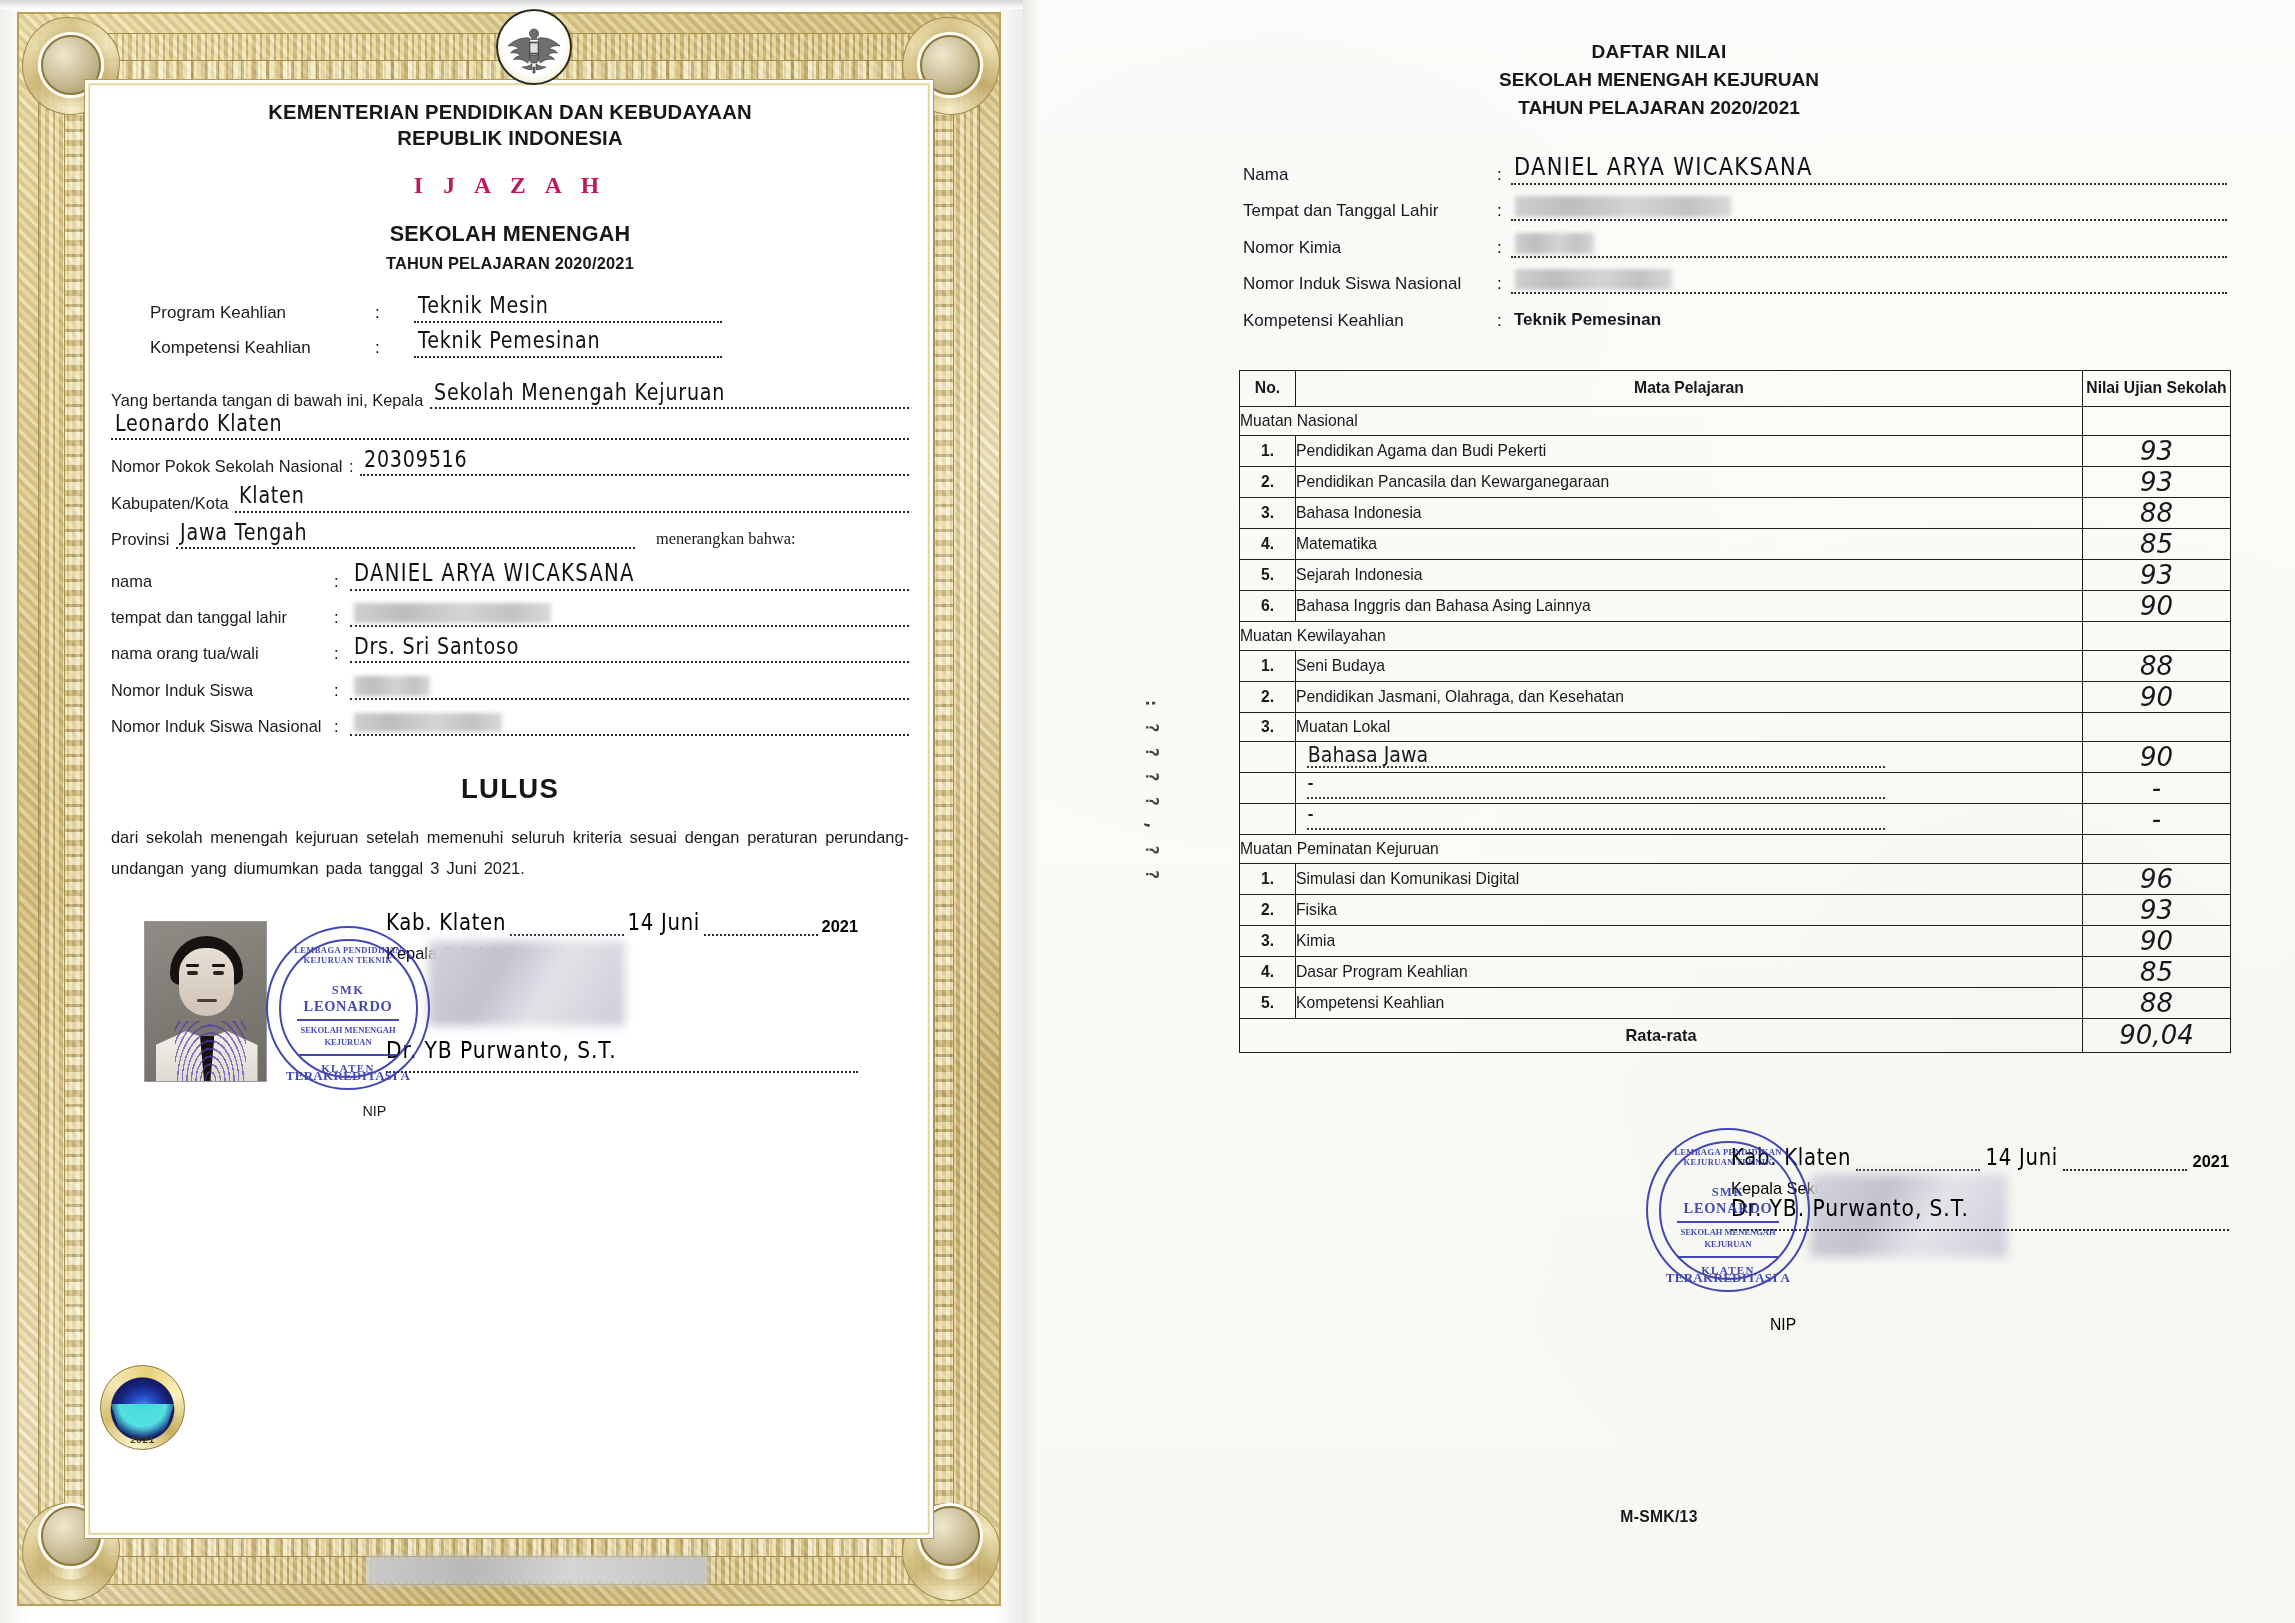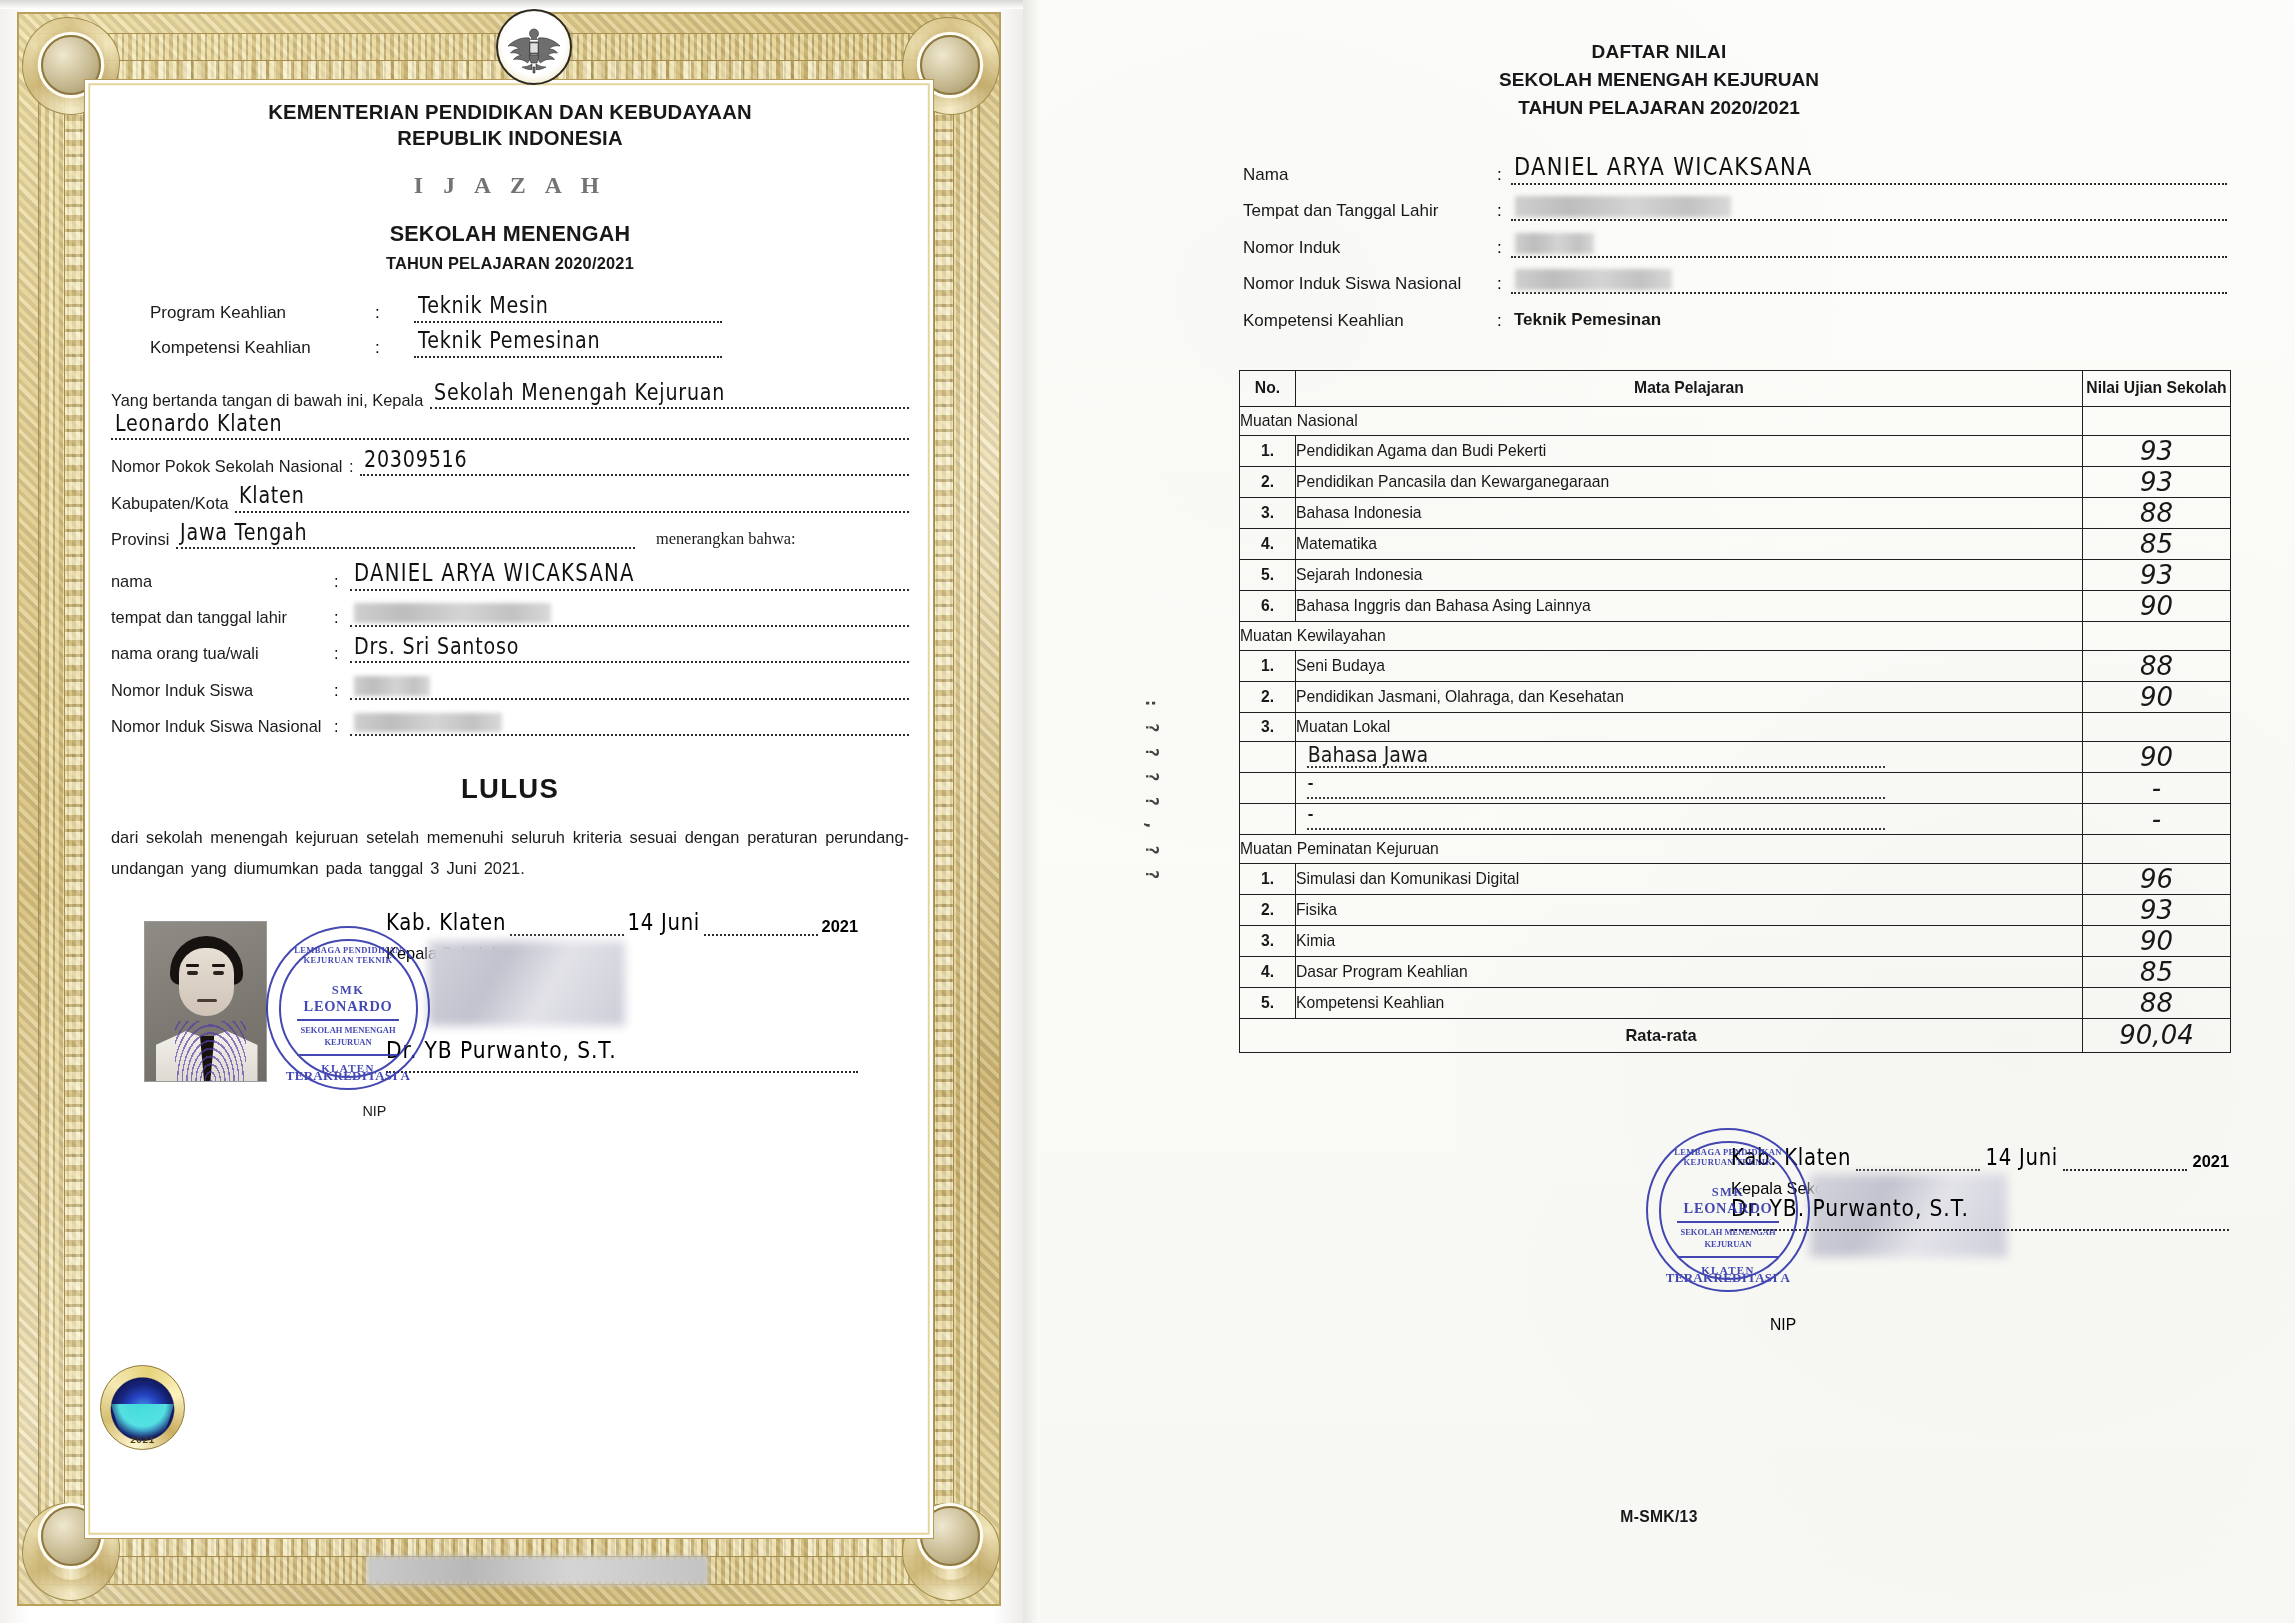--- a/index.html
+++ b/index.html
@@ -155,21 +155,21 @@
     font-weight: bold;
     color: #18181a;
     letter-spacing: 0.2px;
     font-family: "Liberation Sans", sans-serif;
   }
   #head-kementerian { font-size: 20.3px; margin-top: 2.6px; }
   #head-republik    { font-size: 20.3px; margin-top: 3.9px; }
   #head-ijazah {
     font-family: "Liberation Serif", serif;
     font-size: 23.6px; font-weight: bold; letter-spacing: 7.2px;
-    text-align:center; margin-top: 22px; color:#737373;
+    text-align:center; margin-top: 22px; color:#be185d;
   }
   #head-smk   { font-size: 21.6px; margin-top: 22px; }
   #head-kejuruan { font-size: 21.6px; margin-top: 5.2px; }
   #head-tahun { font-size: 16.4px; font-weight: bold; margin-top: 6.6px; }
 
   .kv-row { display:flex; align-items:flex-end; margin-top: 13px; gap: 28px; }
   .kv-label { font-size: 17px; color:#1b1b1d; white-space:nowrap; }
   .kv-colon { font-size: 17px; margin: 0 6.6px 0 0; }
   .kv-dotline {
     flex: 1;
@@ -671,21 +671,21 @@
           </div>
         </div>
         <div class="rp-row">
           <div class="rl">Tempat dan Tanggal Lahir</div>
           <div class="rc">:</div>
           <div class="rv">
             <span class="redact" style="width: 216px; height: 21px;"></span>
           </div>
         </div>
         <div class="rp-row">
-          <div class="rl">Nomor Induk</div>
+          <div class="rl">Nomor Kimia</div>
           <div class="rc">:</div>
           <div class="rv">
             <span class="redact" style="width: 79px; height: 21px;"></span>
           </div>
         </div>
         <div class="rp-row">
           <div class="rl">Nomor Induk Siswa Nasional</div>
           <div class="rc">:</div>
           <div class="rv">
             <span class="redact" style="width: 157px; height: 21px;"></span>

